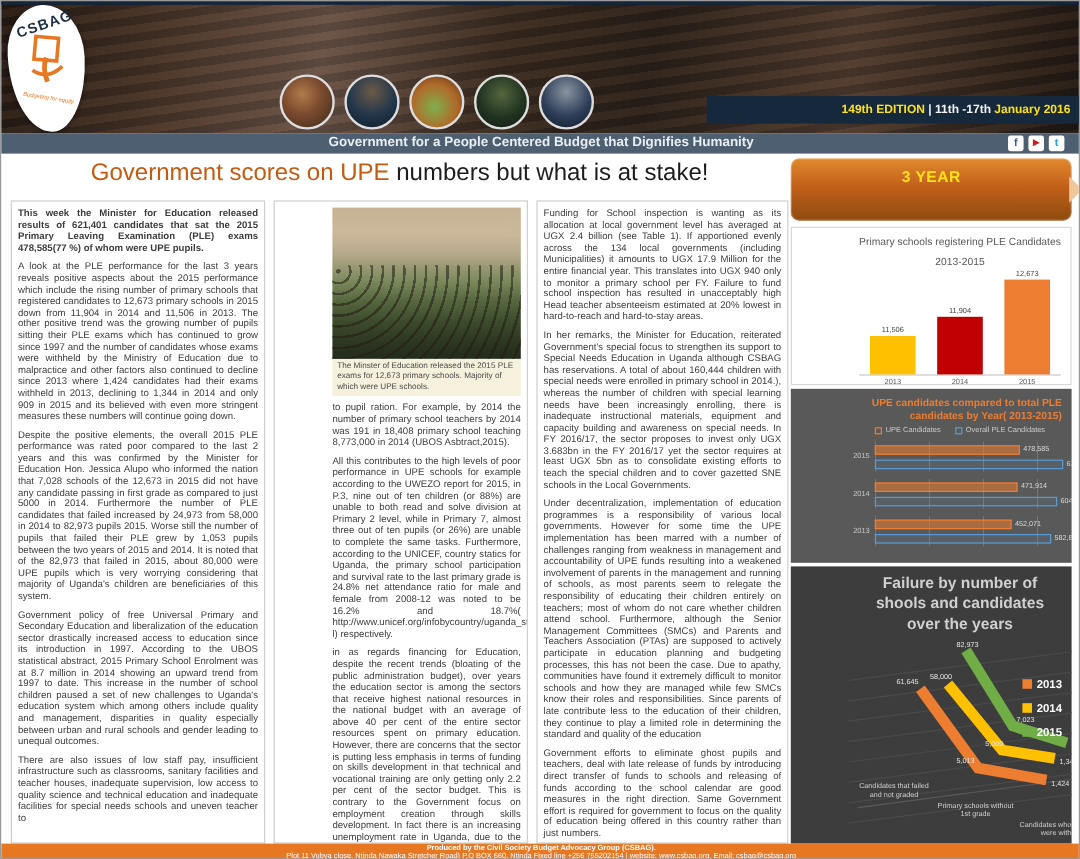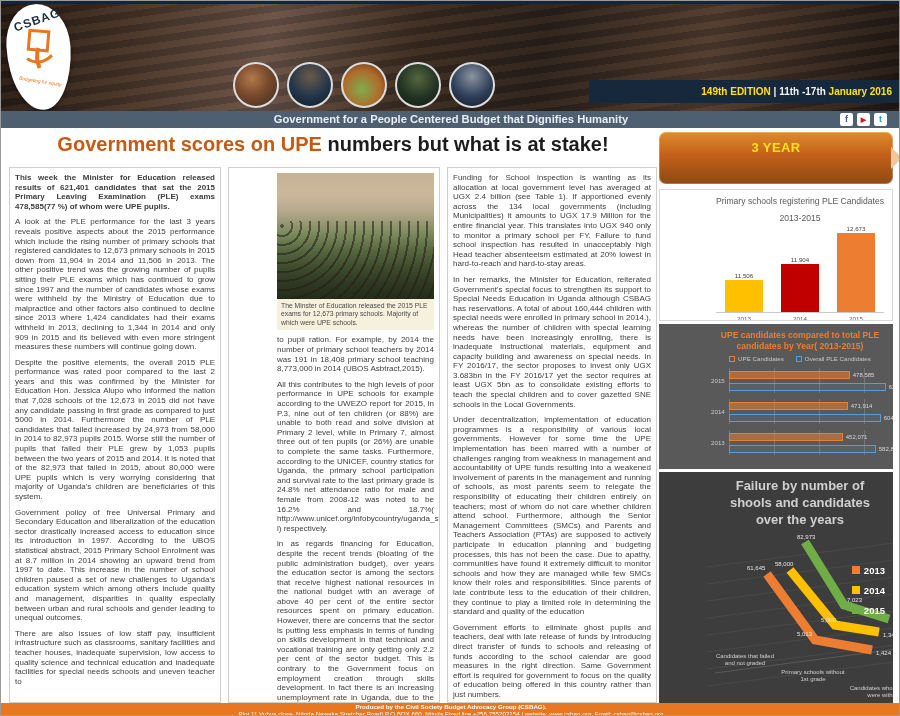--- a/index.html
+++ b/index.html
@@ -32,21 +32,21 @@
   .ed-y{color:#ffe11a;} .ed-w{color:#f3f3f3;}
   .banner{position:absolute;left:0;top:110px;width:900px;height:17px;background:#4d5f70;z-index:5;}
   .banner .btxt{display:block;text-align:center;line-height:17px;color:#e9eef3;font-weight:bold;font-size:11.2px;}
   .social{position:absolute;right:14px;top:2px;display:flex;gap:4px;}
   .sicon{width:13px;height:13px;background:#fff;border-radius:2px;font-size:9px;font-weight:bold;
     display:flex;align-items:center;justify-content:center;line-height:1;}
   .fb{color:#3b5998;} .yt{color:#cc181e;font-size:7px;} .tw{color:#1da1f2;}
 
   
   .headline{position:absolute;left:8px;top:132px;width:648px;text-align:center;
-    font-size:20px;font-weight:bold;color:#1c1c1c;}
+    font-size:20px;font-weight:normal;color:#1c1c1c;}
   .hl-orange{color:#C55A11;}
   .col{position:absolute;top:166px;height:536px;width:212px;border:1px solid #cfcfcf;
     padding:5px;overflow:hidden;background:#fff;}
   .col1{left:8px;} .col2{left:227px;padding-left:48px;} .col3{left:446px;width:210px;}
   .col p{font-size:8px;line-height:1.2;margin:0 0 6px;text-align:justify;color:#3d3d3d;}
   .intro{font-size:11.5px;font-weight:bold;text-align:center;line-height:1.32;color:#111;margin:2px 0 8px;}
   .photo{height:126px;margin-bottom:0;position:relative;
     background:linear-gradient(180deg,#c7b394 0%,#cbb79a 18%,#b7a98c 30%,#7c8a5e 48%,#55663f 62%,#3c4a2c 76%,#2e3822 88%,#232b1a 100%);}
   .photo::after{content:"";position:absolute;left:0;right:0;top:38%;bottom:0;opacity:.55;
     background:repeating-radial-gradient(circle at 5px 5px,#241b12 0 2px,transparent 2px 9px);}
@@ -66,21 +66,21 @@
 
   .c1title{font-size:8.6px;color:#595959;text-align:center;line-height:1.25;margin-top:6px;}
   .c1bars{display:flex;justify-content:space-around;align-items:flex-end;height:88px;margin:1px 8px 0;}
   .c1col{width:60px;text-align:center;}
   .c1val{font-size:6.2px;color:#404040;margin-bottom:1px;}
   .c1bar{width:38px;margin:0 auto;}
   .c1axis{border-top:1px solid #c9c9c9;margin:0 8px;}
   .c1x{display:flex;justify-content:space-around;margin:2px 8px 0;font-size:6.2px;color:#595959;}
   .c1x span{width:60px;text-align:center;}
 
-  .c2title{color:#ED7D31;font-weight:bold;font-size:8.6px;text-align:center;line-height:1.25;margin:6px 8px 4px;}
+  .c2title{color:#ED7D31;font-weight:bold;font-size:8.6px;text-align:right;line-height:1.25;margin:6px 8px 4px;}
   .c2legend{display:flex;justify-content:center;gap:12px;font-size:6.2px;color:#c9c9c9;margin-bottom:6px;}
   .c2legend .li{display:flex;align-items:center;}
   .c2legend .sw{width:6px;height:6px;border:1px solid;display:inline-block;margin-right:3px;}
   .c2plot{margin:0 6px 0 4px;}
   .c2group{display:flex;align-items:center;margin-bottom:6px;}
   .c2year{width:20px;font-size:6.2px;color:#c9c9c9;text-align:right;padding-right:4px;}
   .c2lines{flex:1;position:relative;
     background:repeating-linear-gradient(to right,rgba(140,140,140,.55) 0 1px,transparent 1px 45px);}
   .c2line{display:flex;align-items:center;height:11px;margin:1px 0;}
   .c2bar{height:8px;border:1.5px solid;}

